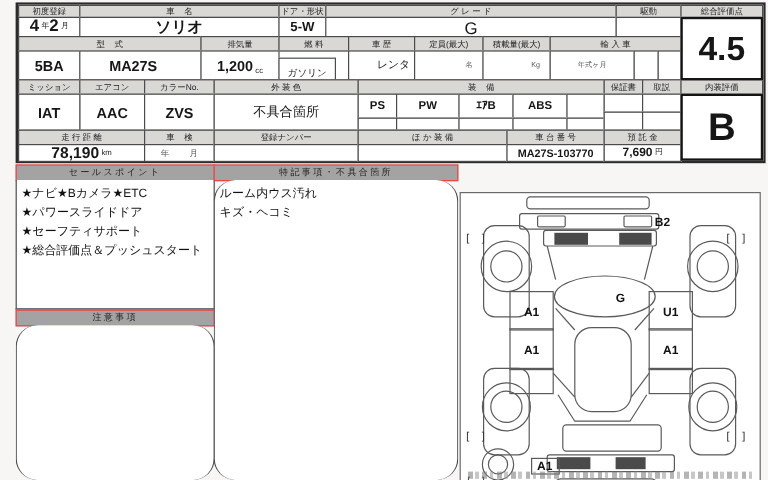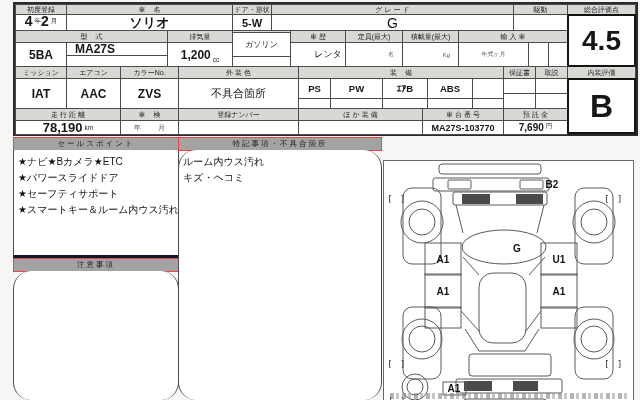--- a/index.html
+++ b/index.html
@@ -31,21 +31,21 @@
   .right{justify-content:flex-end;padding-right:8px;}
   .tiny{font-size:6px;color:#555;}
   .gray7{font-size:7px;color:#555;letter-spacing:5px;padding-left:5px;}
   #form-table{position:absolute;left:13px;top:2px;width:625px;height:134px;
     border:2px solid #2b2b2b;box-sizing:border-box;background:#fff;}
   
   .sec-hdr{position:absolute;box-sizing:border-box;border:1px solid #ef4444;
     background:#a3a3a3;display:flex;align-items:center;justify-content:center;
     font-size:7.5px;letter-spacing:2px;color:#222;}
   .sec-body{position:absolute;box-sizing:border-box;background:#fff;
-    border-left:1px solid #4b4b4b;border-right:1px solid #4b4b4b;border-bottom:3px solid #0f172a;}
+    border-left:1px solid #4b4b4b;border-right:1px solid #4b4b4b;border-bottom:1px solid #0f172a;}
   .no-bottom{border-bottom:none;border-radius:18px;}
   .txtlines{padding:4px 4px;font-size:10px;line-height:16px;color:#111;}
   .txtlines div{white-space:nowrap;}
   
   #diagram-box{position:absolute;left:383px;top:140px;width:251px;height:249px;
     box-sizing:border-box;border:1px solid #6a6a6a;background:#fff;margin-top:20px;}
   #diagram-box svg{display:block;}
   .ln{fill:none;stroke:#5a5a5a;stroke-width:1;}
   .dk{fill:#4a4a4a;stroke:none;}
   .mark{font-family:"Liberation Sans","DejaVu Sans",sans-serif;font-size:10px;font-weight:bold;fill:#111;}
@@ -82,26 +82,26 @@
 
     <div class="cell hdr sp8" style="left:0;top:26px;width:153px;height:13px">型式</div>
     <div class="cell hdr" style="left:152px;top:26px;width:66px;height:13px">排気量</div>
     <div class="cell hdr sp2" style="left:217px;top:26px;width:59px;height:13px">燃料</div>
     <div class="cell hdr sp2" style="left:275px;top:26px;width:56px;height:13px">車歴</div>
     <div class="cell hdr" style="left:330px;top:26px;width:58px;height:13px">定員(最大)</div>
     <div class="cell hdr" style="left:387px;top:26px;width:57px;height:13px">積載量(最大)</div>
     <div class="cell hdr sp2" style="left:443px;top:26px;width:110px;height:13px">輸入車</div>
 
     <div class="cell num12" style="left:0;top:38px;width:52px;height:25px">5BA</div>
-    <div class="cell num12" style="left:51px;top:38px;width:102px;height:14px;justify-content:flex-start;padding-left:8px">MA27S</div>
+    <div class="cell num12" style="left:51px;top:38px;width:102px;height:25px;justify-content:flex-start;padding-left:24px">MA27S</div>
     <div class="cell" style="left:152px;top:38px;width:66px;height:25px">
       <span class="num12">1,200</span>
         <span class="unit">cc</span>
     </div>
-    <div class="cell" style="left:217px;top:28px;width:59px;height:25px;font-size:8px">ガソリン</div>
+    <div class="cell" style="left:217px;top:44px;width:48px;height:25px;font-size:8px">ガソリン</div>
     <div class="cell" style="left:275px;top:38px;width:76px;height:25px;font-size:9px">レンタ</div>
     <div class="cell right tiny" style="left:330px;top:38px;width:58px;height:25px">名</div>
     <div class="cell right tiny" style="left:387px;top:38px;width:57px;height:25px">Kg</div>
     <div class="cell tiny" style="left:443px;top:38px;width:71px;height:25px">年式ヶ月</div>
     <div class="cell" style="left:513px;top:38px;width:21px;height:25px"></div>
     <div class="cell" style="left:533px;top:38px;width:20px;height:25px"></div>
 
     <div class="cell hdr" style="left:0;top:62px;width:52px;height:13px">ミッション</div>
     <div class="cell hdr" style="left:51px;top:62px;width:55px;height:13px">エアコン</div>
     <div class="cell hdr" style="left:105px;top:62px;width:59px;height:13px">カラーNo.</div>
@@ -150,21 +150,21 @@
       <span class="b" style="font-size:10px">7,690</span>
         <span class="unit">円</span>
     </div>
   </div>
 
   <div class="sec-hdr" style="left:13px;top:137px;width:166px;height:14px">セールスポイント</div>
   <div class="sec-body txtlines" style="left:13px;top:150px;width:166px;height:108px">
     <div>★ナビ★Bカメラ★ETC</div>
     <div>★パワースライドドア</div>
     <div>★セーフティサポート</div>
-    <div>★スマートキー＆ルーム内ウス汚れ</div>
+    <div>★総合評価点＆プッシュスタート</div>
   </div>
 
   <div class="sec-hdr" style="left:13px;top:258px;width:166px;height:14px">注意事項</div>
   <div class="sec-body no-bottom" style="left:13px;top:271px;width:166px;height:129px"></div>
 
   <div class="sec-hdr" style="left:178px;top:137px;width:204px;height:14px">特記事項・不具合箇所</div>
   <div class="sec-body no-bottom txtlines" style="left:178px;top:150px;width:204px;height:250px">
     <div>ルーム内ウス汚れ</div>
     <div>キズ・ヘコミ</div>
   </div>

